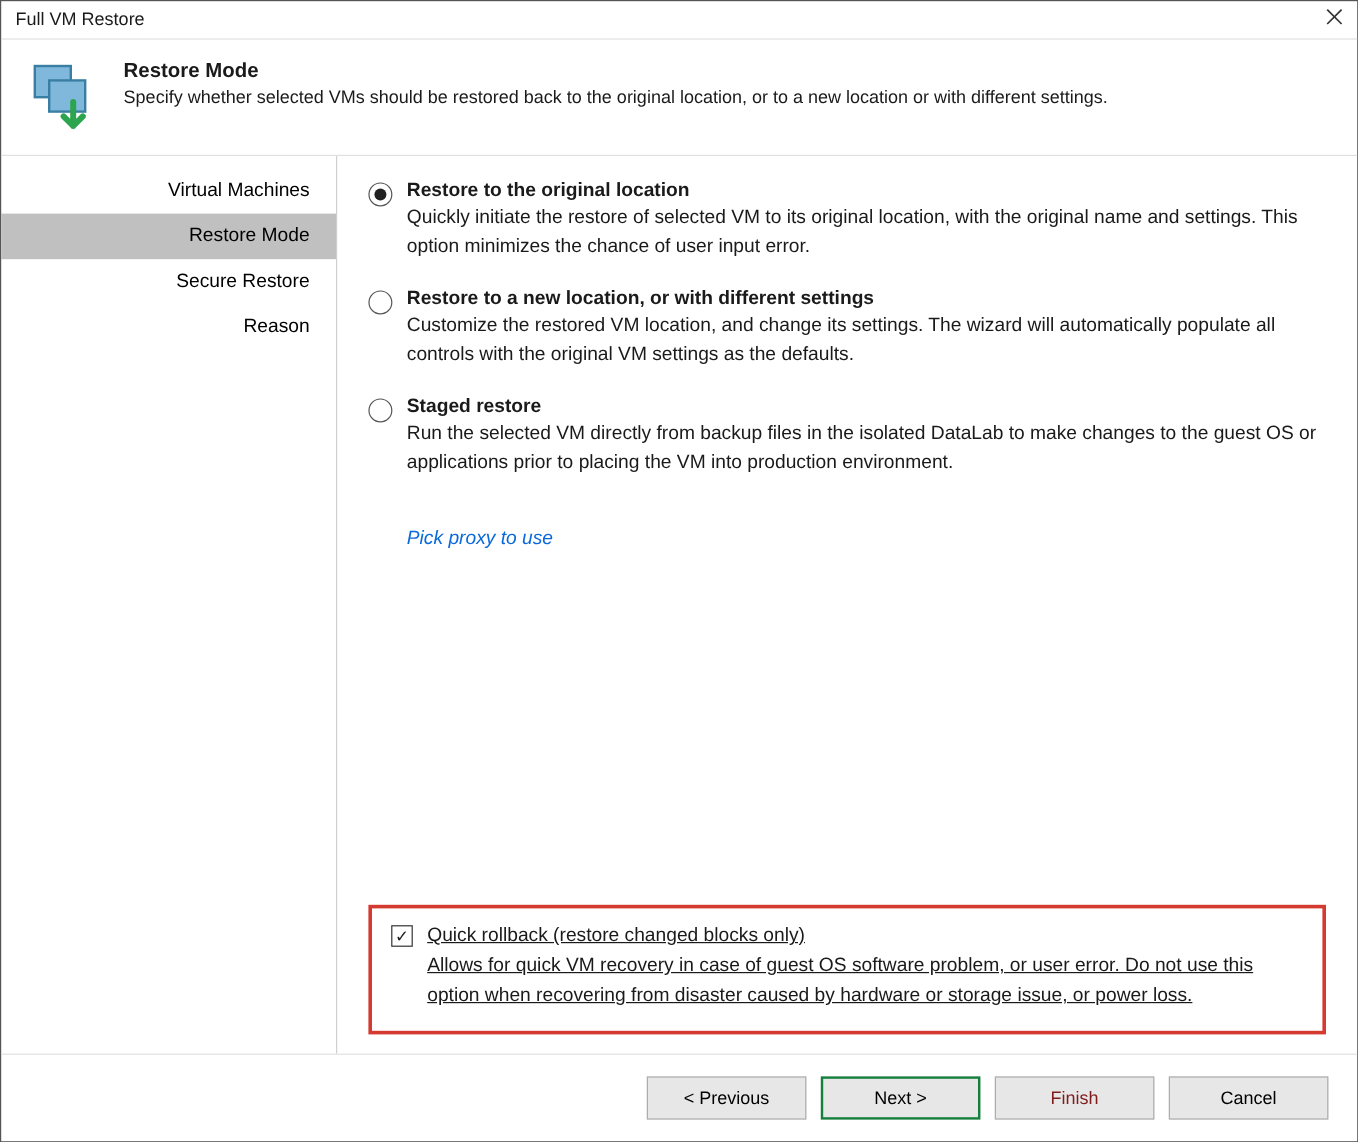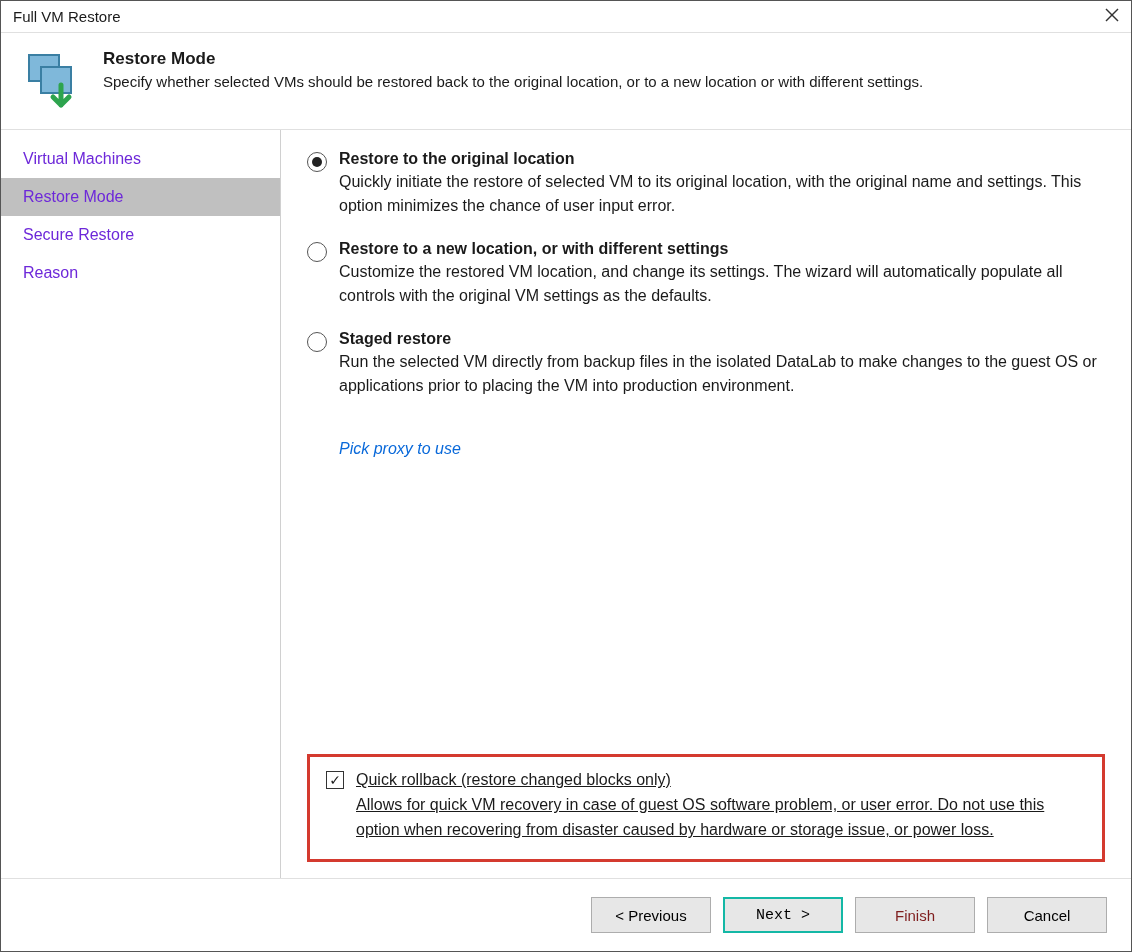--- a/index.html
+++ b/index.html
@@ -14,21 +14,21 @@
   
   .header { display: flex; align-items: flex-start; padding: 16px 22px 20px 22px; border-bottom: 1px solid #e0e0e0; }
   .header-icon { width: 60px; height: 60px; flex-shrink: 0; margin-right: 20px; }
   .header-text { flex: 1; }
   .header-title { font-weight: 700; font-size: 17px; margin-bottom: 4px; }
   .header-sub { font-size: 15px; }
 
   
   .body { flex: 1; display: flex; min-height: 0; }
   .sidebar { width: 280px; border-right: 1px solid #d0d0d0; padding-top: 10px; }
-  .sidebar-item { padding: 10px 22px; font-size: 16px; color: #6d28d9; cursor: pointer; }
+  .sidebar-item { padding: 10px 22px; font-size: 16px; color: #000000; cursor: pointer; text-align: right; }
   .sidebar-item.active { background: #c0c0c0; }
   .content { flex: 1; padding: 20px 26px 10px 26px; display: flex; flex-direction: column; font-size: 16px; }
 
   .option { display: flex; margin-bottom: 22px; }
   .option-radio { width: 20px; height: 20px; border: 1.5px solid #555; border-radius: 50%; margin-top: 2px; margin-right: 12px; flex-shrink: 0; display: flex; align-items: center; justify-content: center; }
   .option-radio.selected::after { content: ""; width: 10px; height: 10px; background: #222; border-radius: 50%; }
   .option-body { flex: 1; }
   .option-title { font-weight: 700; margin-bottom: 2px; }
   .option-desc { line-height: 1.5; }
 
@@ -38,22 +38,22 @@
   .spacer { flex: 1; }
 
   .rollback-box { border: 3px solid #d43a2f; padding: 14px 16px 16px 16px; margin-bottom: 6px; }
   .rollback-row { display: flex; align-items: flex-start; }
   .checkbox { width: 18px; height: 18px; border: 1.2px solid #333; margin-right: 12px; flex-shrink: 0; display: flex; align-items: center; justify-content: center; font-size: 14px; line-height: 1; }
   .rollback-text { flex: 1; text-decoration: underline; }
   .rollback-desc { margin-top: 4px; line-height: 1.55; }
 
   
   .footer { border-top: 1px solid #e0e0e0; padding: 18px 24px; display: flex; justify-content: flex-end; gap: 12px; }
-  .btn { width: 120px; height: 36px; border: 1px solid #adadad; background: #e7e7e7; font-size: 15px; cursor: pointer; }
-  .btn.primary { border: 2px solid #14b8a6; background: #e7e7e7; font-family: Liberation Mono, monospace; }
+  .btn { width: 133px; height: 36px; border: 1px solid #adadad; background: #e7e7e7; font-size: 15px; cursor: pointer; }
+  .btn.primary { border: 2px solid #15803d; background: #e7e7e7; }
   .btn:disabled { color: #7f1d1d; cursor: default; }
 </style>
 </head>
 <body>
 
 <div class="window">
 
   <div class="titlebar">
     <div class="titlebar-title">Full VM Restore</div>
     <div class="titlebar-close">

